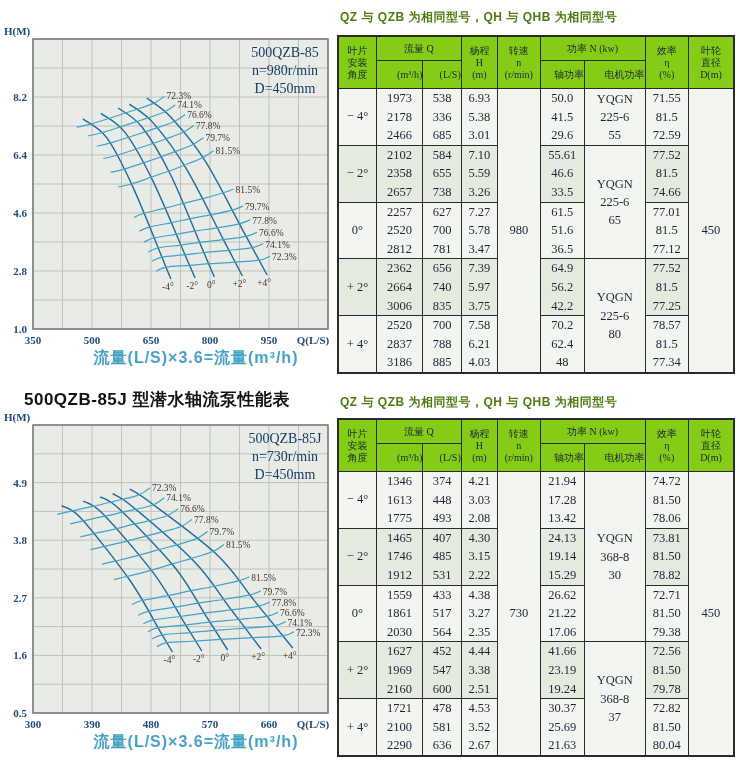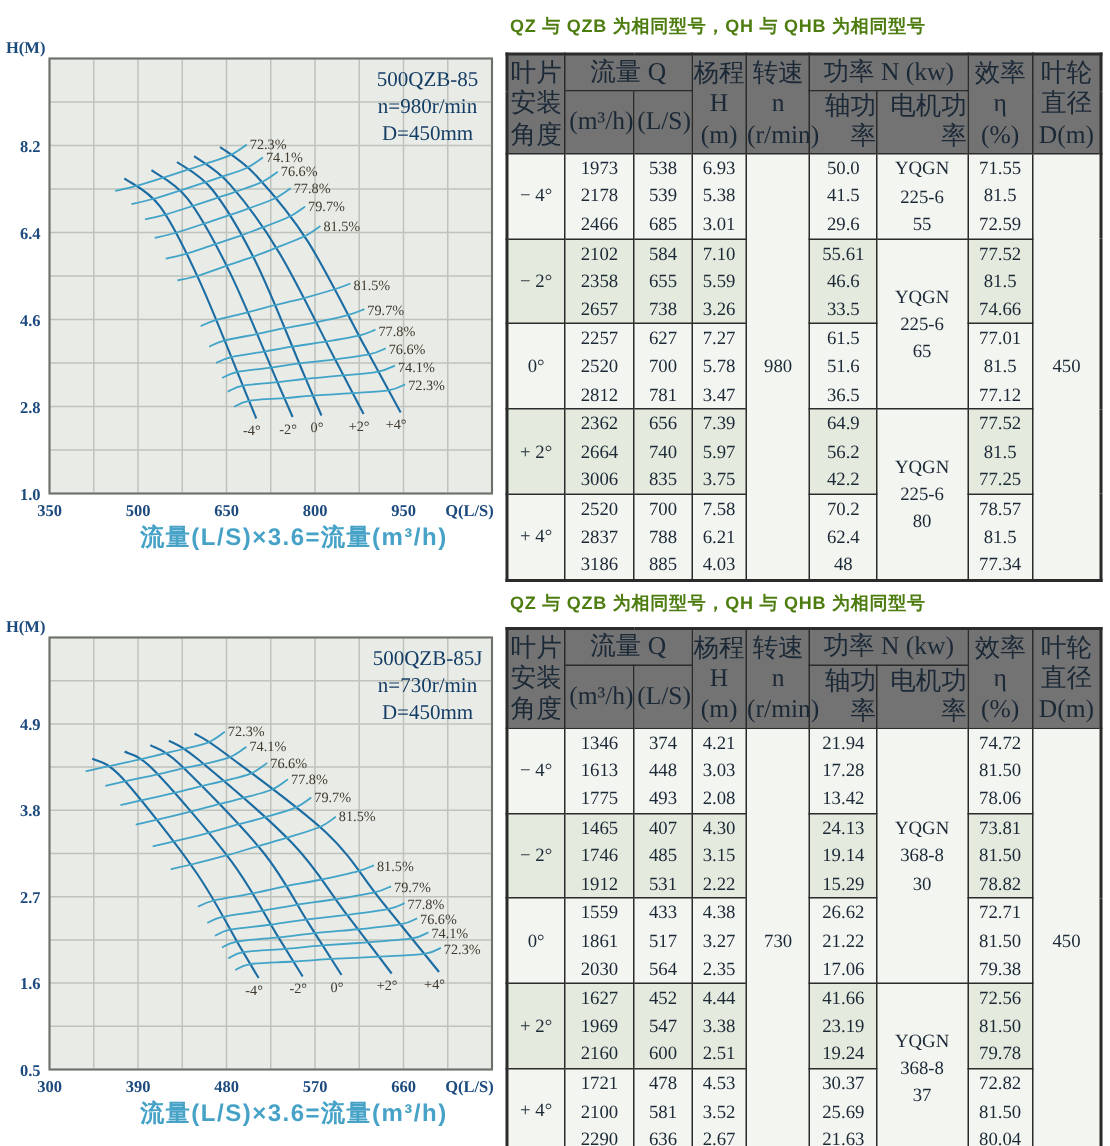--- a/index.html
+++ b/index.html
@@ -12,21 +12,21 @@
   .ytick,.xtick{font:700 11px "Liberation Serif","DejaVu Serif",serif;fill:#1c4a7d;}
   .hm{font:700 11px "Liberation Serif","DejaVu Serif",serif;fill:#1c4a7d;}
   .pct{font:9.5px "Liberation Serif","DejaVu Serif",serif;fill:#3e382d;}
   .ang{font:9.5px "Liberation Serif","DejaVu Serif",serif;fill:#3e382d;}
   .ctitle{font:14px "Liberation Serif","DejaVu Serif",serif;fill:#143d65;}
   .caption{font:600 16px "Liberation Sans","DejaVu Sans",sans-serif;fill:#46a2c7;letter-spacing:1px;}
   table.perf{position:absolute;left:337px;width:398px;border-collapse:collapse;table-layout:fixed;
         background:#f3f5f0;border:2px solid #2b2b2b;}
   table.perf th,table.perf td{border:1px solid #2b2b2b;text-align:center;vertical-align:middle;padding:0;
         font-family:"Liberation Serif","DejaVu Serif",serif;color:#1b2836;}
-  table.perf th{background:#737373;font-weight:400;font-size:17px;line-height:1.2;white-space:pre-line;}
+  table.perf th{background:#84cc16;font-weight:400;font-size:10px;line-height:1.2;white-space:pre-line;}
   table.perf tr.h1 th{height:23px;}
   table.perf tr.h2 th{height:27px;text-align:right;}
   td.ang{font-size:12.5px;}
   td .ln{height:18.6px;line-height:18.6px;font-size:12.5px;}
   td.spanc{white-space:pre-line;font-size:12.5px;line-height:1.45;}
   td.sh{background:#e4eadd;}
 </style>
 </head>
 <body>
 
@@ -182,20 +182,21 @@
         <text x="280.0" y="616.3" class="pct" text-anchor="start">76.6%</text>
         <path d="M152.2,638.8C153.9,638.2 155.9,635.9 162.2,634.8C168.6,633.8 181.6,633.3 190.4,632.6C199.2,631.8 206.0,631.0 215.1,630.3C224.3,629.6 235.3,628.9 245.2,628.2C255.1,627.4 267.8,626.7 274.6,625.6C281.3,624.6 283.7,622.3 285.6,621.6" fill="none" stroke="#41a3c8" stroke-width="1.2"></path>
         <text x="287.6" y="625.6" class="pct" text-anchor="start">74.1%</text>
         <path d="M156.9,646.7C158.6,646.0 160.4,643.7 166.9,642.7C173.4,641.8 186.6,641.6 195.6,641.0C204.6,640.5 211.4,639.9 220.9,639.3C230.4,638.8 242.2,638.3 252.5,637.7C262.8,637.1 276.0,636.9 282.9,635.9C289.7,634.9 292.0,632.6 293.9,631.9" fill="none" stroke="#41a3c8" stroke-width="1.2"></path>
         <text x="295.9" y="635.9" class="pct" text-anchor="start">72.3%</text>
       </g>
     </svg>
 
   <div class="note" style="left:340px;top:9px;">QZ 与 QZB 为相同型号，QH 与 QHB 为相同型号</div>
 
+  <div class="sec-title" style="left:24px;top:388px;">500QZB-85J 型潜水轴流泵性能表</div>
   <div class="note" style="left:340px;top:394px;">QZ 与 QZB 为相同型号，QH 与 QHB 为相同型号</div>
 
   <table class="perf" style="top:35px;">
     <colgroup>
         <col style="width:38px">
         <col style="width:46px">
         <col style="width:38px">
         <col style="width:36px">
         <col style="width:42px">
         <col style="width:44px">
@@ -233,21 +234,21 @@
     <tbody id="tbody-0">
         <tr>
           <td class="ang">− 4°</td>
           <td class="num">
             <div class="ln">1973</div>
             <div class="ln">2178</div>
             <div class="ln">2466</div>
           </td>
           <td class="num">
             <div class="ln">538</div>
-            <div class="ln">539</div>
+            <div class="ln">336</div>
             <div class="ln">685</div>
           </td>
           <td class="num">
             <div class="ln">6.93</div>
             <div class="ln">5.38</div>
             <div class="ln">3.01</div>
           </td>
           <td class="spanc" rowspan="5">980</td>
           <td class="num">
             <div class="ln">50.0</div>

